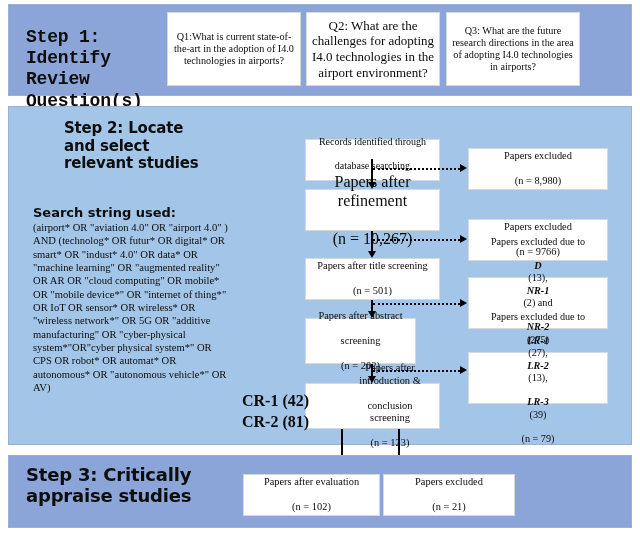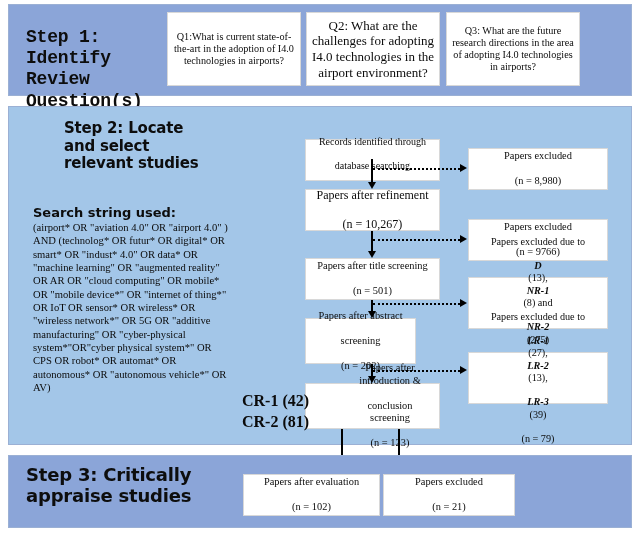--- a/index.html
+++ b/index.html
@@ -123,21 +123,21 @@
 
   <div class="search-body" style="left:33px;top:221px;width:200px;">(airport*  OR "aviation 4.0"  OR "airport 4.0" ) AND (technolog*  OR futur*  OR digital*  OR smart*  OR "indust* 4.0"  OR data*  OR "machine learning"  OR "augmented reality"  OR AR  OR "cloud computing"  OR mobile*  OR "mobile device*"  OR "internet of thing*"  OR IoT  OR sensor*  OR wireless*  OR "wireless network*"  OR 5G OR "additive manufacturing"  OR "cyber-physical system*"OR"cyber physical system*"  OR CPS  OR robot*  OR automat*  OR autonomous*  OR "autonomous vehicle*"  OR AV)</div>
 
   <div class="box" style="left:305px;top:121px;width:135px;height:42px;font-size:10px;margin-top:18px;">
     <span>
       <span>Records identified through</span><br>
       <span>database searching</span><br>
     </span>
   </div>
 
-  <div class="box" style="left:305px;top:189px;width:135px;height:42px;font-size:12px;">
+  <div class="box" style="left:305px;top:189px;width:135px;height:42px;font-size:16px;">
     <span>
       <span>Papers after refinement</span><br>
       <span>(n = 10,267)</span>
     </span>
   </div>
 
   <div class="box" style="left:305px;top:258px;width:135px;height:42px;font-size:10.4px;">
     <span>
       <span>Papers after title screening</span><br>
       <span>(n = 501)</span>
@@ -173,21 +173,21 @@
   <div class="box" style="left:468px;top:219px;width:140px;height:42px;font-size:10.4px;">
     <span>
       <span>Papers excluded</span><br>
       <span>(n = 9766)</span>
     </span>
   </div>
 
   <div class="box" style="left:468px;top:277px;width:140px;height:52px;font-size:10.2px;">
     <span>
       <span>Papers excluded due to</span><br>
-      <span class="em">D</span><span> (13), </span><span class="em">NR-1</span><span>(8) and </span><br>
+      <span class="em">D</span><span> (13), </span><span class="em">NR-1</span><span>(2) and </span><br>
       <span class="em">NR-2</span><span>(275)</span><br>
       <span>(n = 299)</span>
     </span>
   </div>
 
   <div class="box" style="left:468px;top:352px;width:140px;height:52px;font-size:10.2px;">
     <span>
       <span>Papers excluded due to</span><br>
       <span class="em">LR-1</span><span>(27), </span><span class="em">LR-2</span><span>(13),</span><br>
       <span class="em">LR-3</span><span>(39)</span><br>

